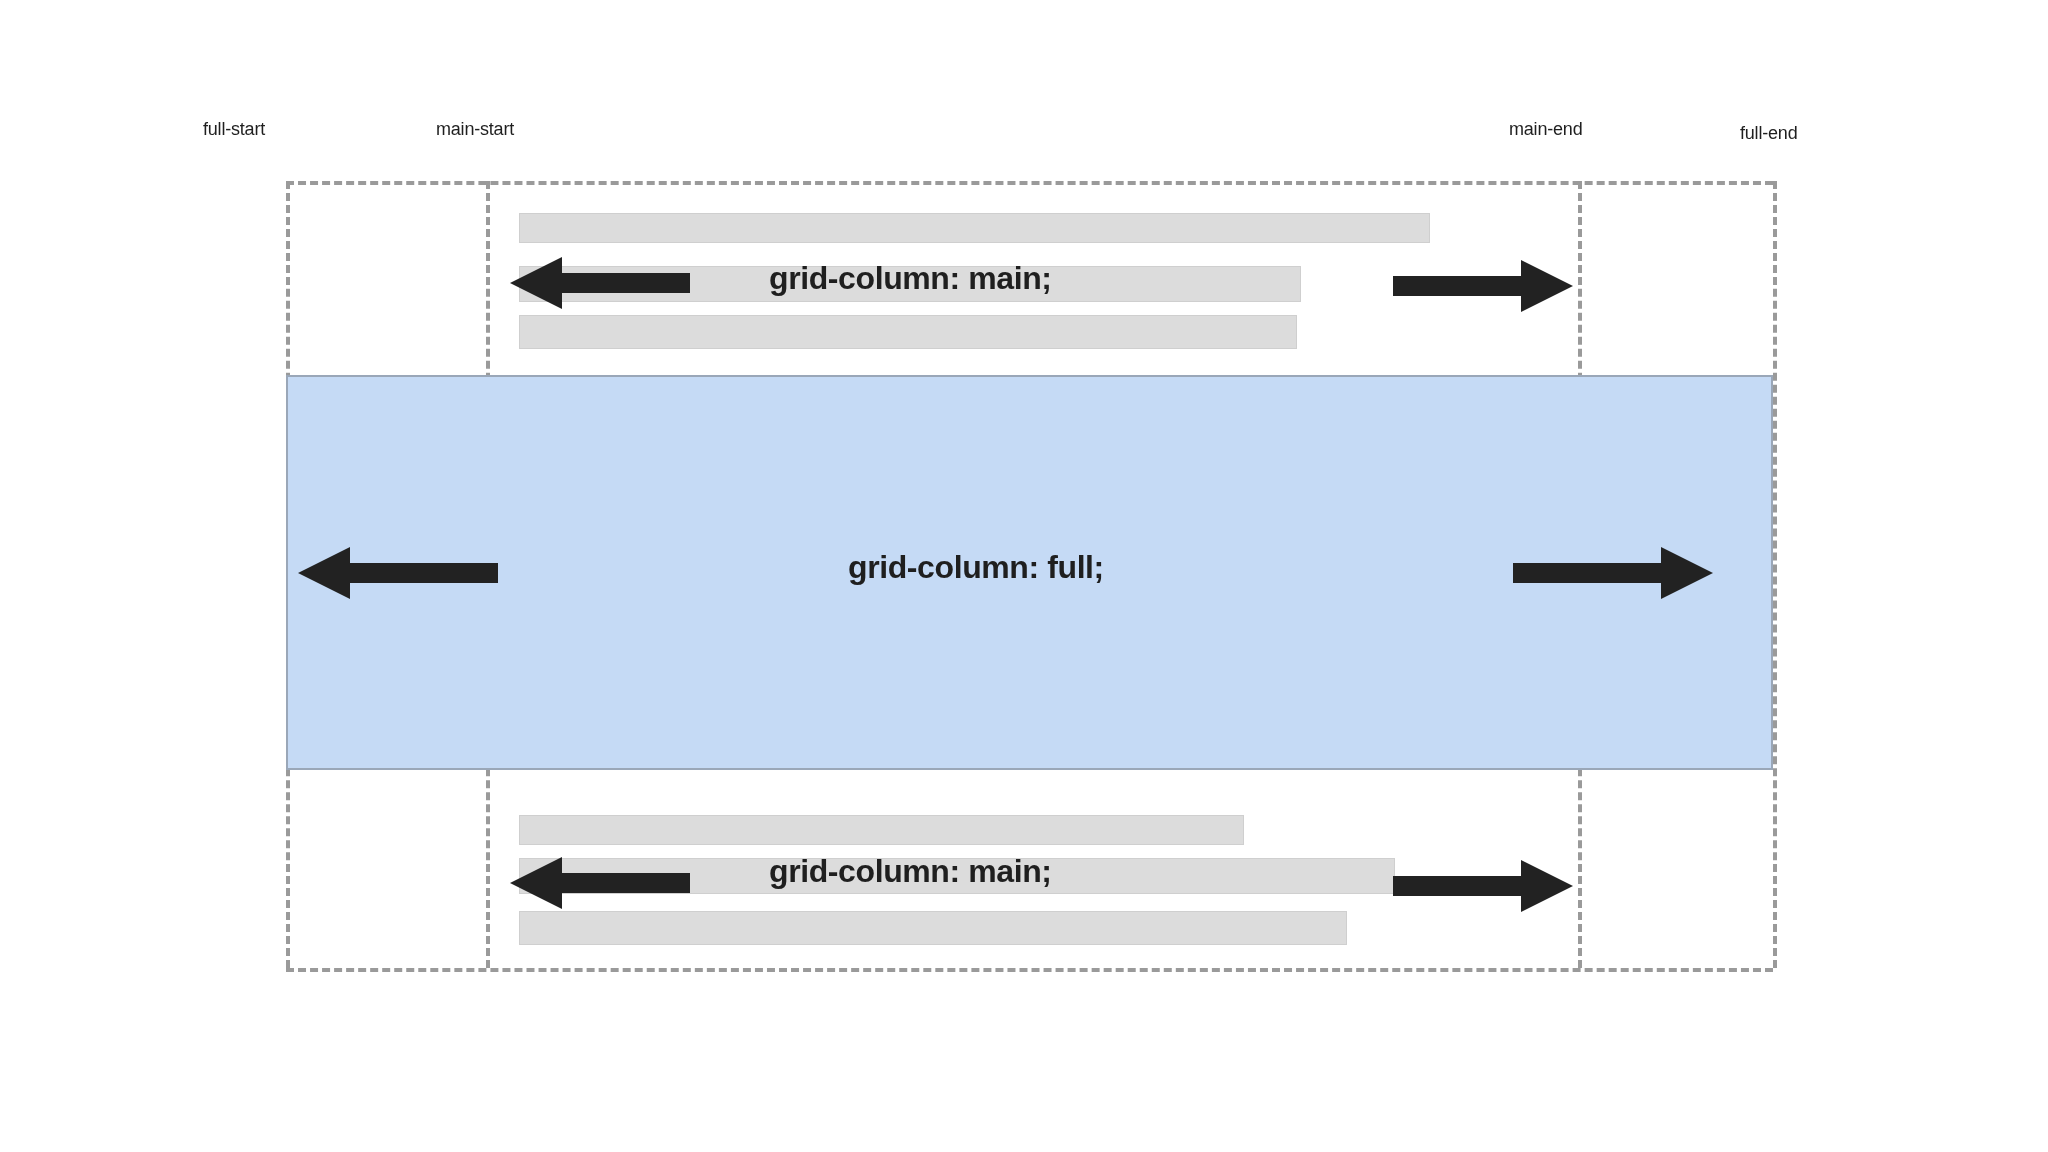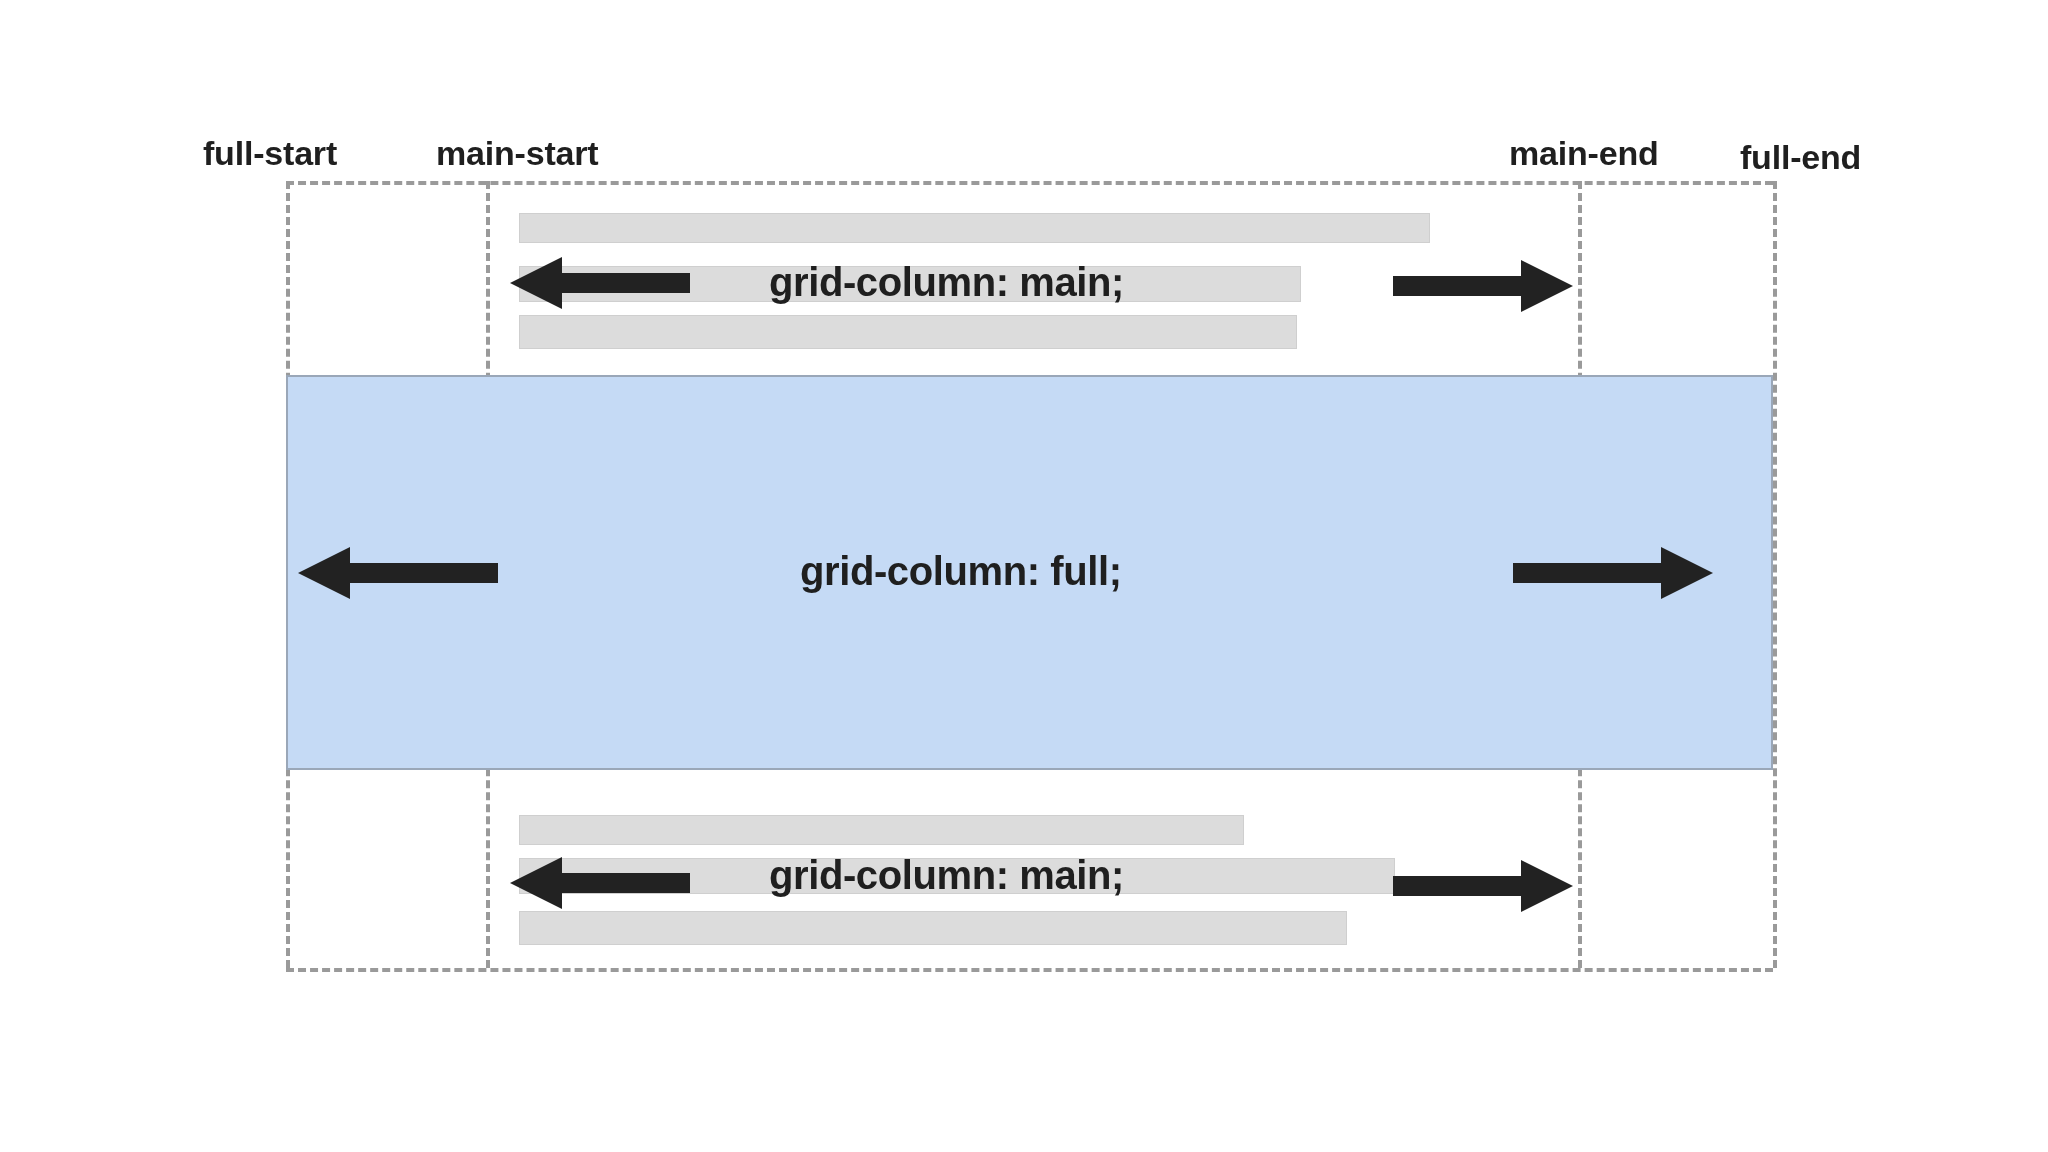--- a/index.html
+++ b/index.html
@@ -15,27 +15,26 @@
     position: relative;
     width: 2048px;
     height: 1152px;
     background: #ffffff;
     overflow: hidden;
   }
 
   
   .col-label {
     position: absolute;
-    font-size: 34px;
-    font-weight: 700;
+    font-size: 18px;
+    font-weight: 400;
     color: #1f1f1f;
     letter-spacing: -0.2px;
     white-space: nowrap;
     line-height: 1;
-    margin-top: 16px;
   }
   #label-full-start { left: 203px;  top: 120px; }
   #label-main-start { left: 436px;  top: 120px; }
   #label-main-end   { left: 1509px; top: 120px; text-align: right; }
   #label-full-end   { left: 1740px; top: 124px; }
 
   
   .grid-frame {
     position: absolute;
     left: 286px;
@@ -106,29 +105,29 @@
   
   #arrow-mid-left  { left: 298px;  top: 545px; }
   #arrow-mid-right { left: 1513px; top: 545px; }
   
   #arrow-bot-left  { left: 510px;  top: 855px; }
   #arrow-bot-right { left: 1393px; top: 858px; }
 
   
   .caption {
     position: absolute;
-    font-size: 40px;
+    font-size: 32px;
     font-weight: 700;
     color: #1f1f1f;
     letter-spacing: -0.4px;
     white-space: nowrap;
     line-height: 1;
   }
   #caption-top    { left: 769px; top: 262px; }
-  #caption-middle { left: 800px; top: 551px; }
+  #caption-middle { left: 848px; top: 551px; }
   #caption-bottom { left: 769px; top: 855px; }
 </style>
 </head>
 <body>
 
 <div id="stage">
 
   <div class="col-label" id="label-full-start">full-start</div>
   <div class="col-label" id="label-main-start">main-start</div>
   <div class="col-label" id="label-main-end">main-end</div>

